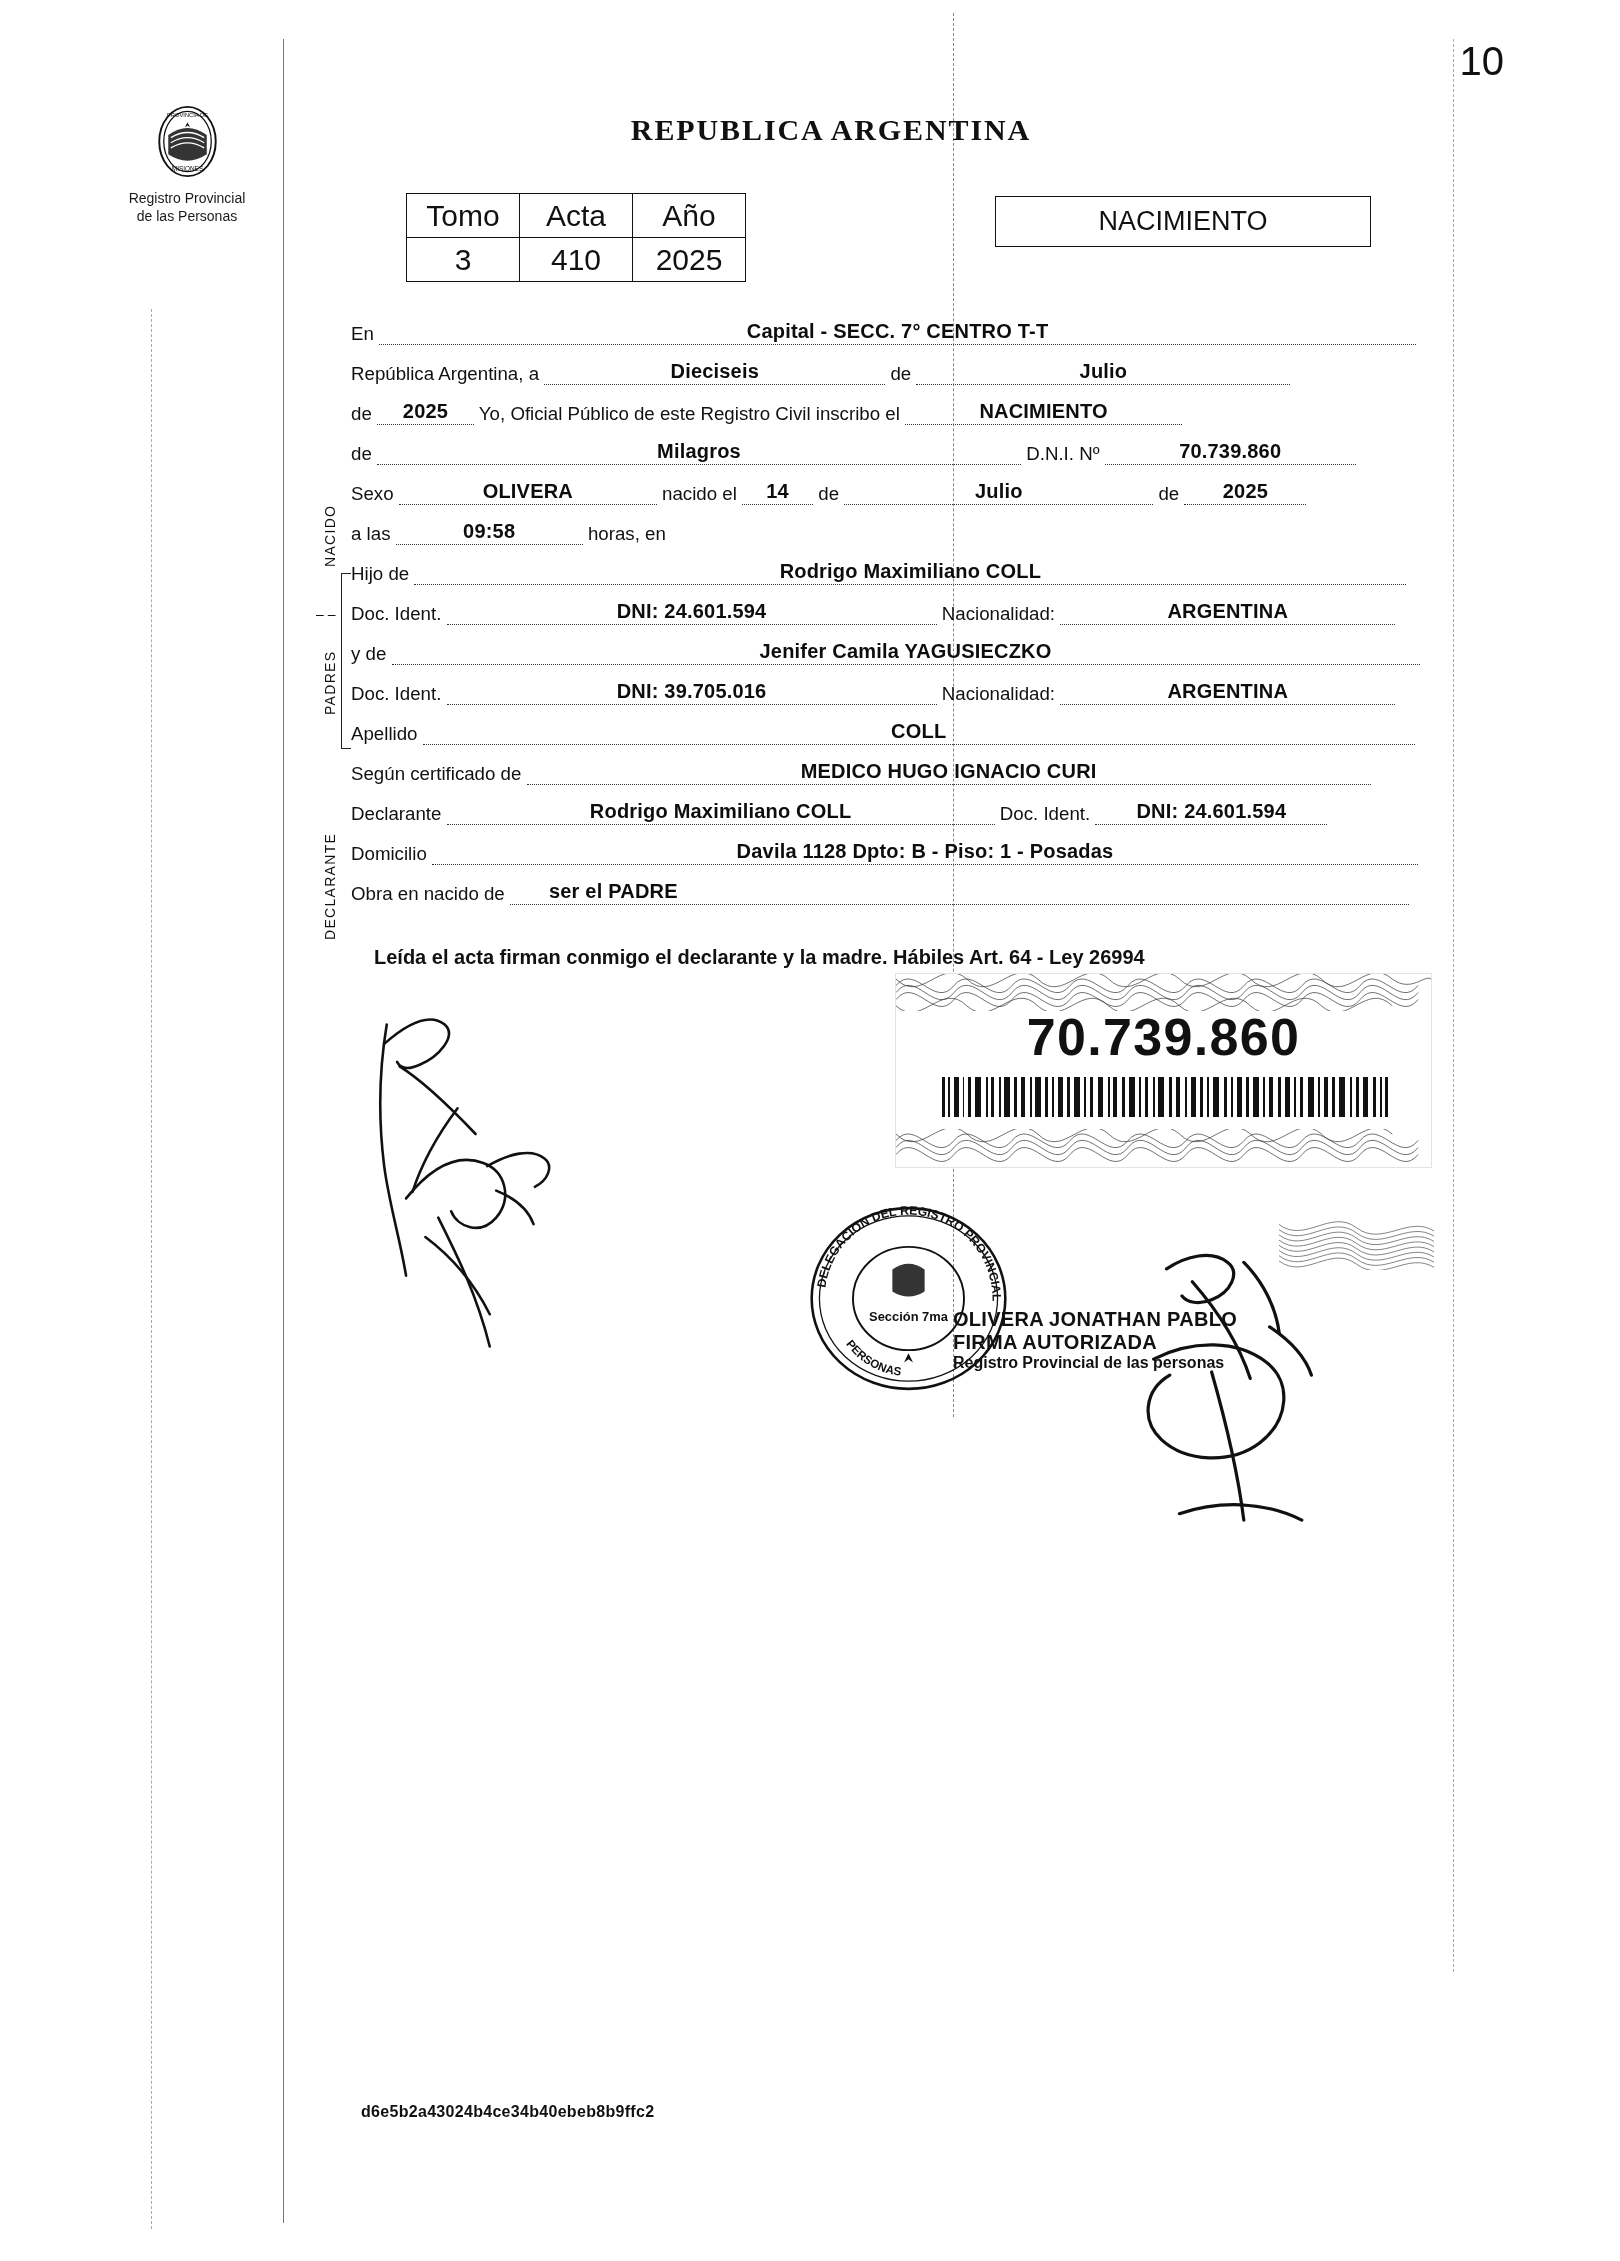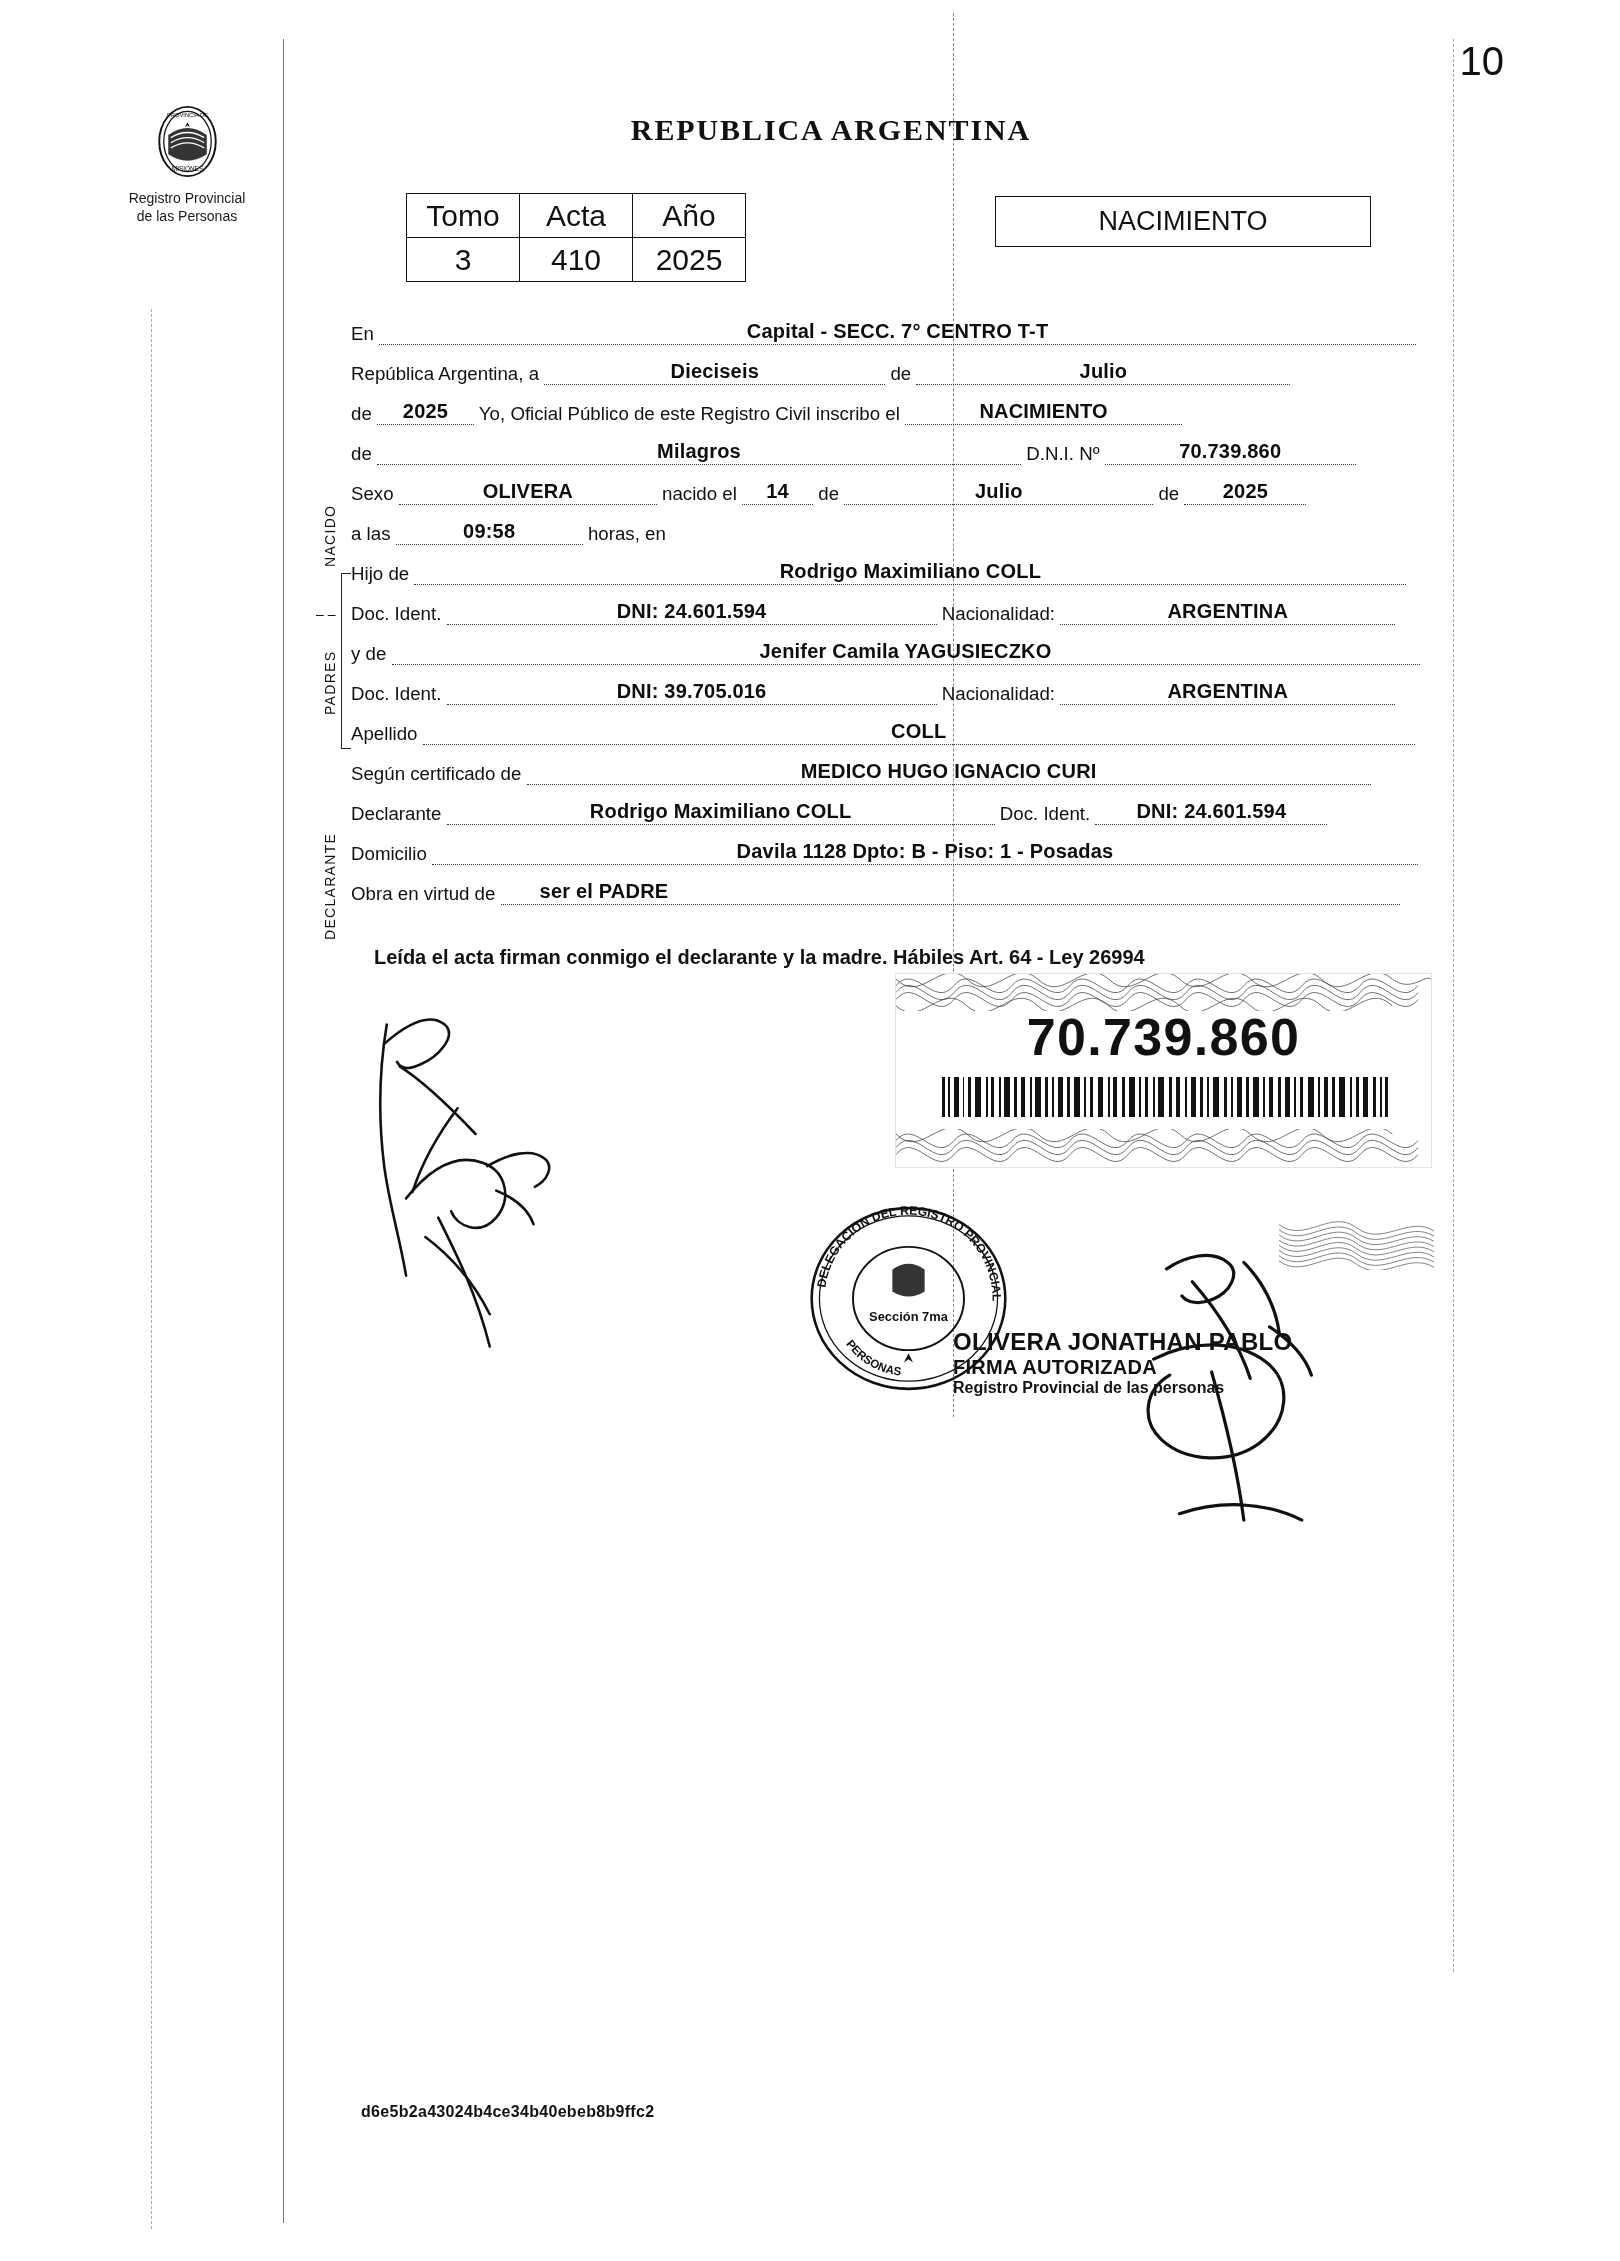--- a/index.html
+++ b/index.html
@@ -261,21 +261,21 @@
 
   
   .stamp-text {
     position: absolute;
     left: 953px;
     top: 1308px;
     width: 412px;
     font-family: "Liberation Sans", sans-serif;
     color: #111;
   }
-  .stamp-text .l1 { font-size: 24px; font-weight: bold; letter-spacing: 0.3px; margin-top: 20px; }
+  .stamp-text .l1 { font-size: 20px; font-weight: bold; letter-spacing: 0.3px; }
   .stamp-text .l2 { font-size: 20px; font-weight: bold; letter-spacing: 0.3px; }
   .stamp-text .l3 { font-size: 16px; font-weight: bold; }
 
   
   .sig { position: absolute; }
   .sig svg { display: block; }
 
   
   .hash {
     position: absolute;
@@ -475,21 +475,21 @@
     </div>
 
     <div class="line">
       <span class="lbl">Domicilio</span>
       <span class="dots" style="width:986px;">
         <span class="fill">Davila 1128 Dpto: B - Piso: 1 - Posadas</span>
       </span>
     </div>
 
     <div class="line">
-      <span class="lbl">Obra en virtud de</span>
+      <span class="lbl">Obra en nacido de</span>
       <span class="dots" style="width:899px;">
         <span class="fill" style="text-align:left; padding-left:39px;">ser el PADRE</span>
       </span>
     </div>
   </div>
 
   <div class="leida">Leída el acta firman conmigo el declarante y la madre. Hábiles   Art. 64 - Ley 26994</div>
 
   <div class="bc-panel">
     <div class="guilloche">

